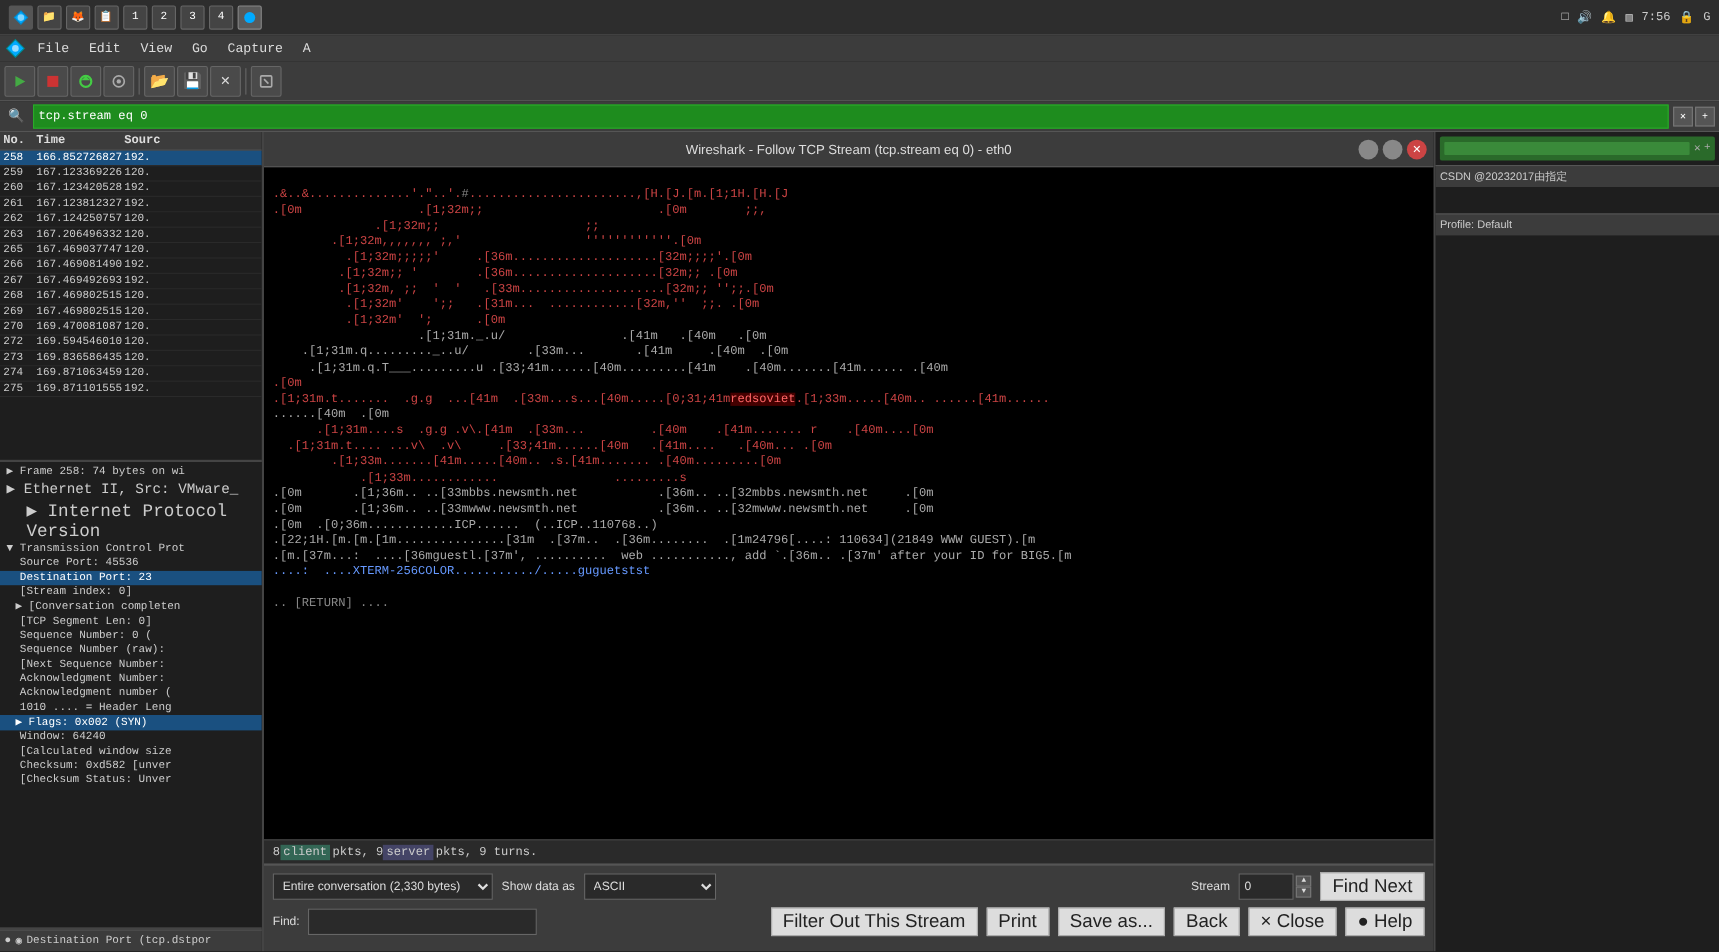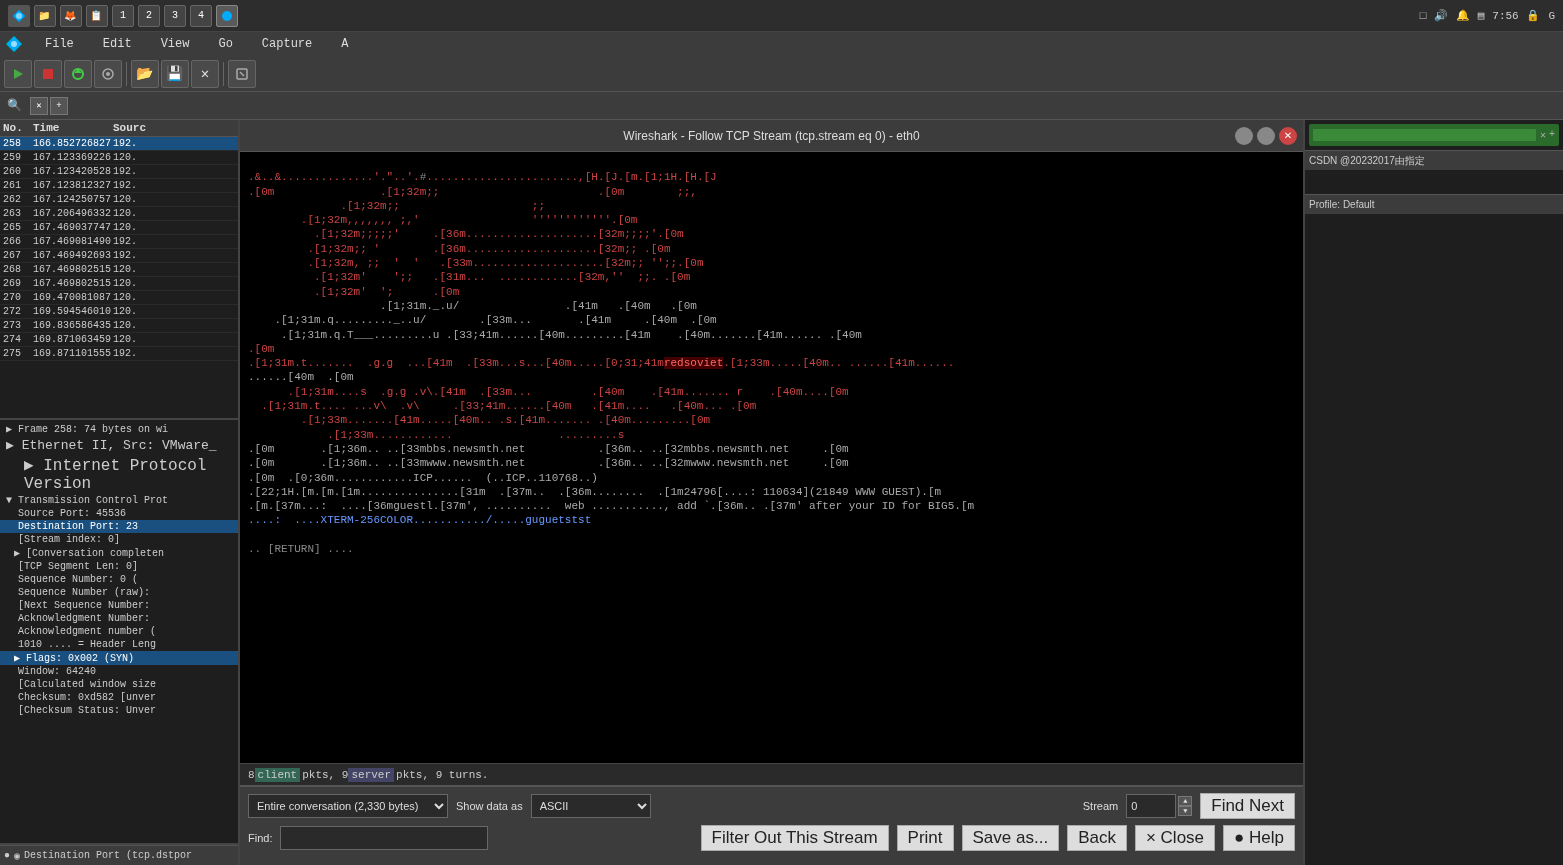--- a/index.html
+++ b/index.html
@@ -60,21 +60,21 @@
       color: #ccc;
     }
 
     
     .menubar {
       height: 24px;
       background: #3c3c3c;
       display: flex;
       align-items: center;
       padding: 0 4px;
-      gap: 13px;
+      gap: 2px;
     }
     .menu-item {
       padding: 2px 8px;
       font-size: 12px;
       color: #ddd;
       cursor: pointer;
     }
 
     
     .toolbar {
@@ -512,20 +512,21 @@
   <div class="toolbar-btn">
     <svg width="14" height="14" viewBox="0 0 14 14">
         <rect x="2" y="2" width="10" height="10" rx="1" fill="none" stroke="#aaa" stroke-width="1.5"></rect>
         <line x1="5" y1="5" x2="9" y2="9" stroke="#aaa" stroke-width="1.5"></line>
       </svg>
   </div>
 </div>
 
 <div class="filterbar">
   <div class="taskbar-icon" style="background:transparent;color:#aaa;font-size:12px;">🔍</div>
+  <input class="filter-input" value="tcp.stream eq 0" readonly="" style="">
   <div class="filter-right-btns">
     <div class="filter-small-btn">✕</div>
     <div class="filter-small-btn">+</div>
   </div>
 </div>
 
 <div class="main-area">
 
   <div class="left-panel">
 

